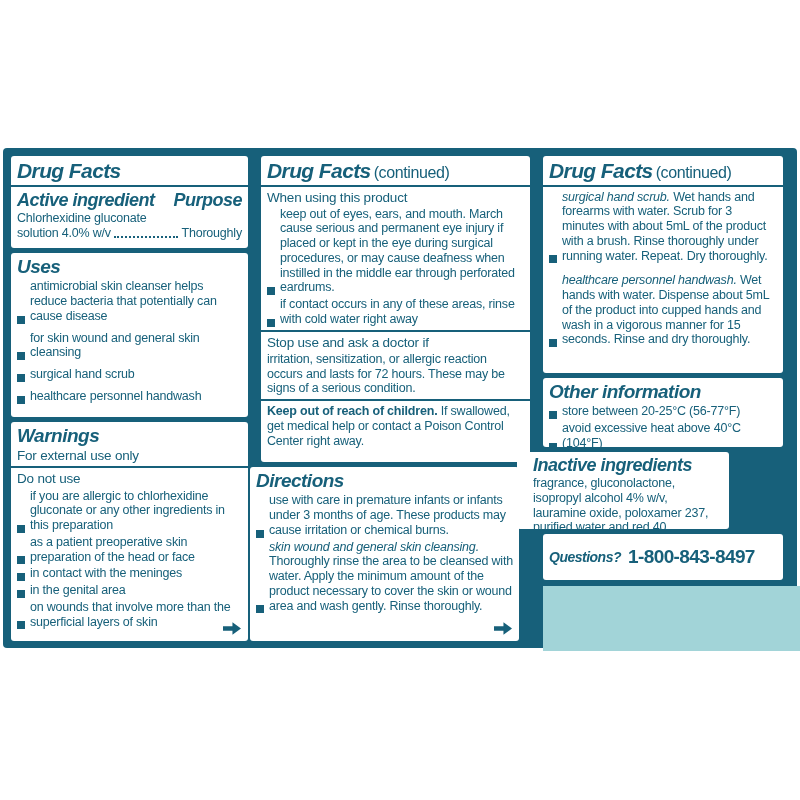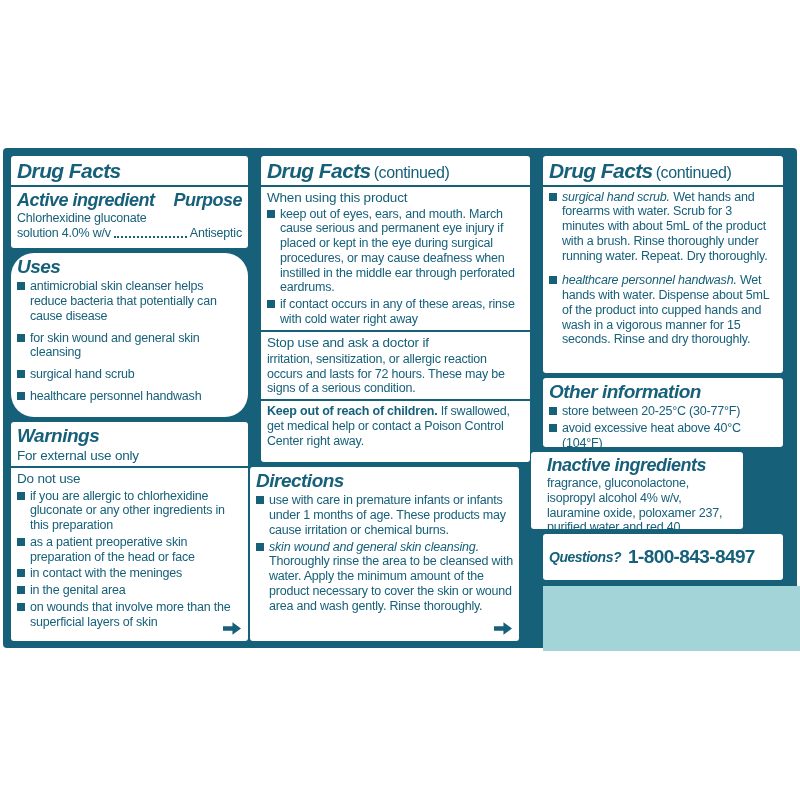--- a/index.html
+++ b/index.html
@@ -7,35 +7,35 @@
     --lightteal:#A2D4D8;
     --panel:#FFFFFF;
   }
   *{box-sizing:border-box;margin:0;padding:0;}
   body{background:#fff;font-family:"Liberation Sans",sans-serif;}
   .page{position:relative;width:800px;height:800px;background:#fff;overflow:hidden;}
   .label-bg{position:absolute;left:3px;top:148px;width:794px;height:500px;background:var(--teal);border-radius:4px;}
   .teal-box{position:absolute;left:543px;top:586px;width:257px;height:65px;background:var(--lightteal);}
   .panel{position:absolute;background:var(--panel);border-radius:3px;padding:3px 6px;color:var(--teal);overflow:hidden;}
   #p-l1{left:11px;top:156px;width:237px;height:92px;}
-  #p-l2{left:11px;top:253px;width:237px;height:164px;border-radius:23px;}
+  #p-l2{left:11px;top:253px;width:237px;height:164px;}
   #p-l3{left:11px;top:422px;width:237px;height:219px;}
   #p-m1{left:261px;top:156px;width:269px;height:306px;}
   #p-m2{left:250px;top:467px;width:269px;height:174px;}
   #p-r1{left:543px;top:156px;width:240px;height:217px;}
   #p-r2{left:543px;top:378px;width:240px;height:69px;}
-  #p-r3{left:531px;top:452px;width:212px;height:77px;padding-left:16px;}
+  #p-r3{left:517px;top:452px;width:212px;height:77px;padding-left:16px;}
   #p-r4{left:543px;top:534px;width:240px;height:46px;display:flex;align-items:center;gap:7px;}
   .df-title{font-size:21px;font-weight:700;font-style:italic;letter-spacing:-0.6px;line-height:1.12;}
   .cont{font-weight:400;font-style:normal;font-size:16px;letter-spacing:-0.4px;margin-left:3px;}
   .rule{height:2px;background:var(--teal);margin:2px -6px 3px -6px;}
   .sec-title{font-size:19px;font-style:italic;font-weight:700;letter-spacing:-0.5px;line-height:1.12;margin:0 0 2px;}
   .subhead{font-weight:400;font-size:13.5px;letter-spacing:-0.2px;line-height:1.2;margin:1px 0 1px;}
   .body-t{font-size:12.5px;line-height:1.18;letter-spacing:-0.2px;}
-  .li{display:flex;margin:0 0 2px;}
+  .li{display:flex;margin:0 0 2px;align-items:flex-end;}
   .li .sq{width:8px;height:8px;background:var(--teal);margin:3px 5px 0 0;flex:none;}
   .li .t{flex:1;font-size:12.5px;line-height:1.18;letter-spacing:-0.2px;}
   .sp .li{margin-bottom:7px;}
   .gap-li{margin-top:10px;}
   .ai-row{display:flex;justify-content:space-between;font-size:18px;font-weight:700;font-style:italic;letter-spacing:-0.5px;line-height:1.2;margin-top:1px;}
   .leader-row{display:flex;align-items:flex-end;font-size:12.5px;line-height:1.18;letter-spacing:-0.2px;}
   .leader{flex:1;border-bottom:2px dotted var(--teal);margin:0 3px 3px;}
   .lead-b{font-weight:700;}
   .lead-i{font-style:italic;}
   .arrow{position:absolute;right:7px;bottom:6px;width:18px;height:13px;color:var(--teal);}
@@ -55,21 +55,21 @@
     <h1 class="df-title">Drug Facts</h1>
     <div class="rule"></div>
     <div class="ai-row">
       <span>Active ingredient</span>
       <span>Purpose</span>
     </div>
     <div class="body-t">Chlorhexidine gluconate</div>
     <div class="leader-row">
       <span>solution 4.0% w/v</span>
       <span class="leader"></span>
-      <span>Antiseptic</span>
+      <span>Thoroughly</span>
     </div>
   </section>
 
   <section class="panel sp" id="p-l2">
     <h2 class="sec-title">Uses</h2>
     <div class="li">
       <span class="sq"></span>
       <span class="t">antimicrobial skin cleanser helps reduce bacteria that potentially can cause disease</span>
     </div>
     <div class="li">
@@ -135,21 +135,21 @@
     <p class="body-t">
       <span class="lead-b">Keep out of reach of children.</span>
       <span>If swallowed, get medical help or contact a Poison Control Center right away.</span>
     </p>
   </section>
 
   <section class="panel" id="p-m2">
     <h2 class="sec-title">Directions</h2>
     <div class="li">
       <span class="sq"></span>
-      <span class="t">use with care in premature infants or infants under 1 months of age. These products may cause irritation or chemical burns.</span>
+      <span class="t">use with care in premature infants or infants under 3 months of age. These products may cause irritation or chemical burns.</span>
     </div>
     <div class="li">
       <span class="sq"></span>
       <span class="t">
         <span class="lead-i">skin wound and general skin cleansing.</span>
         <span>Thoroughly rinse the area to be cleansed with water. Apply the minimum amount of the product necessary to cover the skin or wound area and wash gently. Rinse thoroughly.</span>
       </span>
     </div>
     <svg class="arrow" viewBox="0 0 20 14">
         <path d="M0 4.5h10.5V0L20 7l-9.5 7V9.5H0z" fill="currentColor"></path>
@@ -172,21 +172,21 @@
         <span class="lead-i">healthcare personnel handwash.</span>
         <span>Wet hands with water. Dispense about 5mL of the product into cupped hands and wash in a vigorous manner for 15 seconds. Rinse and dry thoroughly.</span>
       </span>
     </div>
   </section>
 
   <section class="panel" id="p-r2">
     <h2 class="sec-title">Other information</h2>
     <div class="li">
       <span class="sq"></span>
-      <span class="t">store between 20-25°C (30-77°F)</span>
+      <span class="t">store between 20-25°C (56-77°F)</span>
     </div>
     <div class="li">
       <span class="sq"></span>
       <span class="t">avoid excessive heat above 40°C (104°F)</span>
     </div>
   </section>
 
   <section class="panel" id="p-r3">
     <p class="body-t">
       <span class="sec-title-inline">Inactive ingredients</span>

